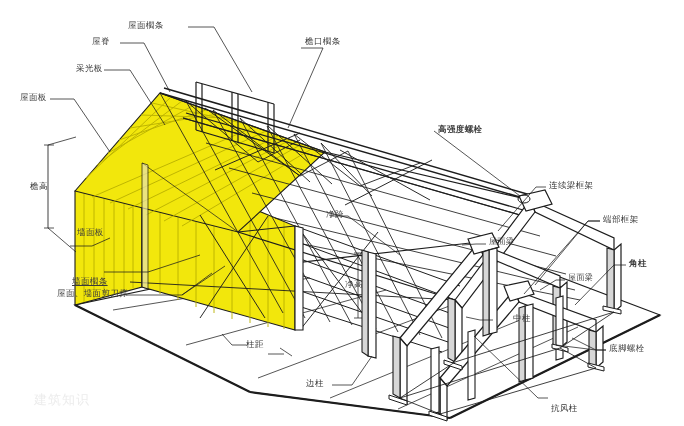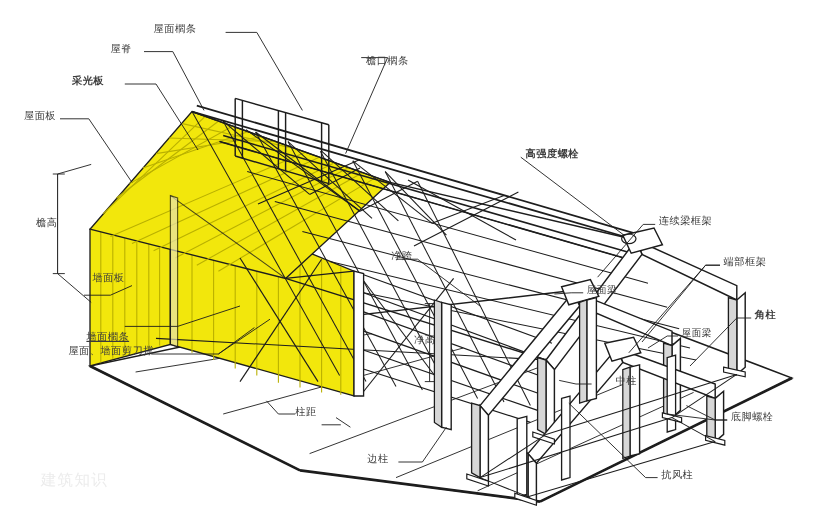--- a/index.html
+++ b/index.html
@@ -325,39 +325,39 @@
     </g>
 
     <g stroke="#1d1d1d" stroke-width="1.0" fill="none">
       <ellipse cx="524" cy="199" rx="6" ry="4"></ellipse>
     </g>
 
   </svg>
 
   <div class="lbl" style="left:128px;top:21px;">屋面櫩条</div>
   <div class="lbl" style="left:92px;top:37px;">屋脊</div>
-  <div class="lbl" style="left:60px;top:64px;font-weight:bold;">采光板</div>
+  <div class="lbl" style="left:76px;top:64px;">采光板</div>
   <div class="lbl" style="left:20px;top:93px;">屋面板</div>
-  <div class="lbl" style="left:305px;top:47px;">檐口櫩条</div>
+  <div class="lbl" style="left:305px;top:37px;">檐口櫩条</div>
 
   <div class="lbl" style="left:438px;top:125px;font-weight:bold;">高强度螺栓</div>
   <div class="lbl" style="left:549px;top:181px;">连续梁框架</div>
   <div class="lbl" style="left:603px;top:215px;">端部框架</div>
   <div class="lbl" style="left:629px;top:259px;font-weight:bold;">角柱</div>
   <div class="lbl sm" style="left:489px;top:238px;">屋面梁</div>
   <div class="lbl sm" style="left:568px;top:274px;">屋面梁</div>
 
   <div class="lbl" style="left:30px;top:182px;">檐高</div>
   <div class="lbl" style="left:32px;top:228px;margin-left:45px;">墙面板</div>
   <div class="lbl" style="left:72px;top:277px;text-decoration:underline;">墙面櫩条</div>
   <div class="lbl" style="left:57px;top:289px;">屋面、墙面剪刀撑</div>
 
   <div class="lbl" style="left:326px;top:210px;">净跨</div>
   <div class="lbl" style="left:345px;top:280px;">净高</div>
   <div class="lbl" style="left:246px;top:340px;">柱距</div>
   <div class="lbl" style="left:306px;top:379px;">边柱</div>
   <div class="lbl" style="left:497px;top:314px;padding-left:16px;">中柱</div>
   <div class="lbl" style="left:609px;top:344px;">底脚螺栓</div>
-  <div class="lbl" style="left:551px;top:392px;">抗风柱</div>
+  <div class="lbl" style="left:551px;top:404px;">抗风柱</div>
 
   <div class="wmark">建筑知识</div>
 
 </div>
 
 </body></html>

